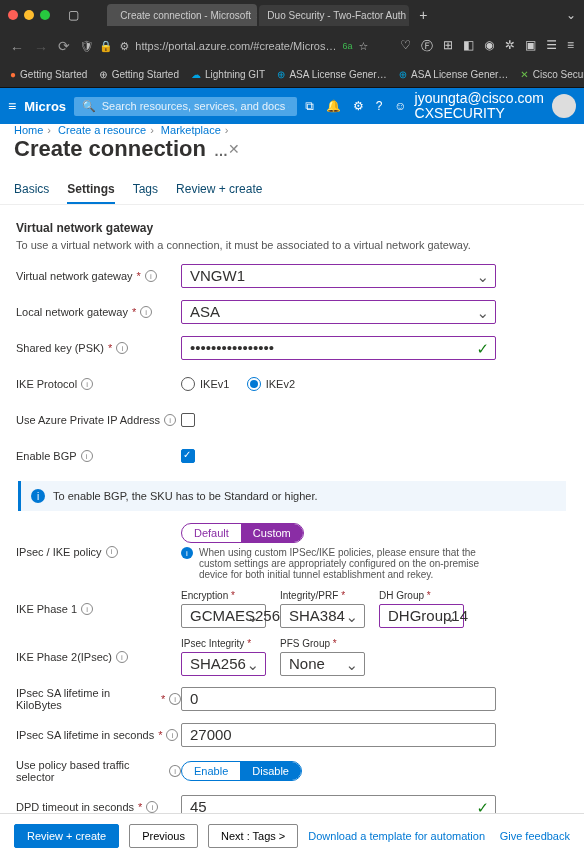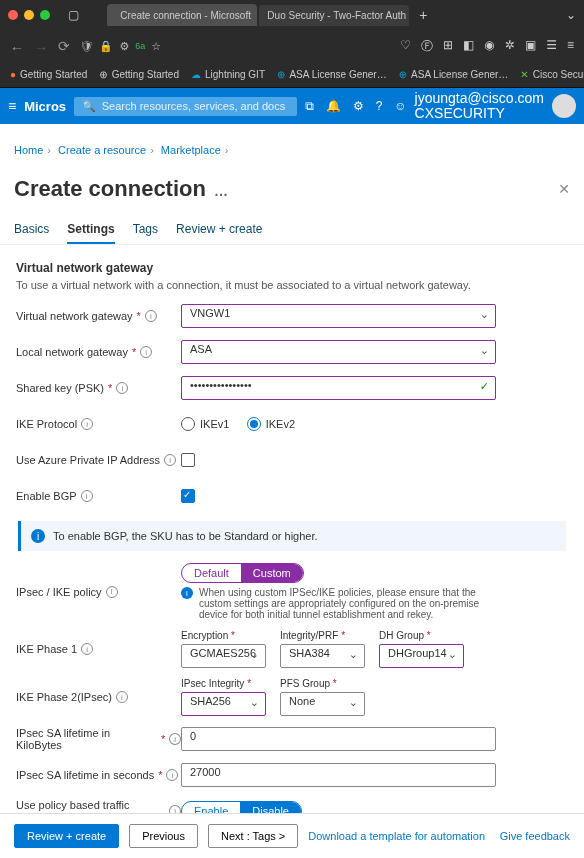--- a/index.html
+++ b/index.html
@@ -24,38 +24,38 @@
 .azure-hdr{height:36px;background:#0078d4;display:flex;align-items:center;padding:0 8px;gap:8px;color:#fff;font-size:12px}
 .burger{font-size:14px}
 .brand{font-weight:600;font-size:13px}
 .searchbox{flex:1;background:#4da6e8;border-radius:2px;display:flex;align-items:center;padding:3px 8px;gap:6px;color:#fff;font-size:11px}
 .searchbox input{background:transparent;border:0;color:#fff;flex:1;font-size:11px;outline:none}
 .searchbox input::placeholder{color:#e6f2fb}
 .hdr-icons{display:flex;gap:12px;font-size:12px}
 .user{font-size:14px;text-align:left;line-height:1.1}
 .avatar{width:24px;height:24px;border-radius:50%;background:#ddd}
 .content{background:#fff;height:calc(858px - 30px - 32px - 26px - 36px);overflow-y:auto;position:relative}
-.crumbs{padding:20px 14px;font-size:11px;color:#0078d4}
+.crumbs{padding:0 14px;font-size:11px;color:#0078d4}
 .crumbs .sep{color:#888;margin:0 4px}
-.titlezone{padding:0 14px 6px;display:flex;align-items:center;justify-content:space-between}
+.titlezone{padding:0 14px 6px;display:flex;align-items:center;justify-content:flex-start}
 .titlezone h1{font-size:22px;font-weight:600;color:#323130}
 .titlezone .close{color:#888;font-size:14px}
 .more{color:#666;margin-left:8px;font-size:14px}
 .tabs{display:flex;gap:18px;padding:8px 14px 0;border-bottom:1px solid #eee;font-size:12px}
 .tabs .t{padding:6px 0;color:#0c4a6e}
 .tabs .t.active{border-bottom:2px solid #0078d4;font-weight:600;color:#323130}
 .form{padding:12px 16px 8px}
 .sect{font-weight:600;font-size:12px;margin:4px 0 4px}
 .hint{font-size:11px;color:#555;margin-bottom:12px}
 .row{display:flex;align-items:center;margin-bottom:10px;min-height:26px}
 .lbl{width:165px;font-size:11px;color:#323130;display:flex;align-items:center;gap:4px}
 .req{color:#a4262c}
 .info{width:12px;height:12px;border:1px solid #888;border-radius:50%;color:#888;font-size:8px;display:inline-flex;align-items:center;justify-content:center}
 .ctl{flex:1}
-.sel,.inp{width:100%;max-width:315px;height:24px;border:1px solid #8a2da5;border-radius:2px;padding:2px 22px 2px 8px;font-size:11px;color:#323130;background:#fff;position:relative}
+.sel,.inp{width:100%;max-width:315px;height:24px;border:1px solid #8a2da5;border-radius:2px;padding:2px 22px 2px 8px;font-size:15px;color:#323130;background:#fff;position:relative}
 .sel::after{content:"⌄";position:absolute;right:6px;top:3px;color:#555}
 .sel.valid::after{content:"✓";color:#107c10}
 .inp{border-color:#8a2da5}
 .radio,.chk{width:14px;height:14px;border:1px solid #555;display:inline-block;vertical-align:middle;margin-right:5px}
 .radio{border-radius:50%;position:relative}
 .radio.on::after{content:"";width:8px;height:8px;background:#0078d4;border-radius:50%;position:absolute;top:2px;left:2px}
 .radio.on{border-color:#0078d4}
 .chk{border-radius:2px;position:relative}
 .chk.on{background:#0078d4;border-color:#0078d4}
 .chk.on::after{content:"✓";color:#fff;font-size:10px;position:absolute;top:-1px;left:1px}
@@ -106,20 +106,21 @@
 </div>
 
 <div class="navbar">
   <span class="nav-arrow">←</span>
   <span class="nav-arrow" style="opacity:.4">→</span>
   <span class="nav-arrow">⟳</span>
   <div class="urlbar">
     <span>🛡</span>
     <span>🔒</span>
     <span>⚙</span>
+    <span class="url">https://portal.azure.com/#create/Micros…</span>
     <span style="color:#3fb950;font-size:9px">6a</span>
     <span>☆</span>
   </div>
   <div class="nav-icons">
     <span>♡</span>
     <span>Ⓕ</span>
     <span>⊞</span>
     <span>◧</span>
     <span>◉</span>
     <span>✲</span>

